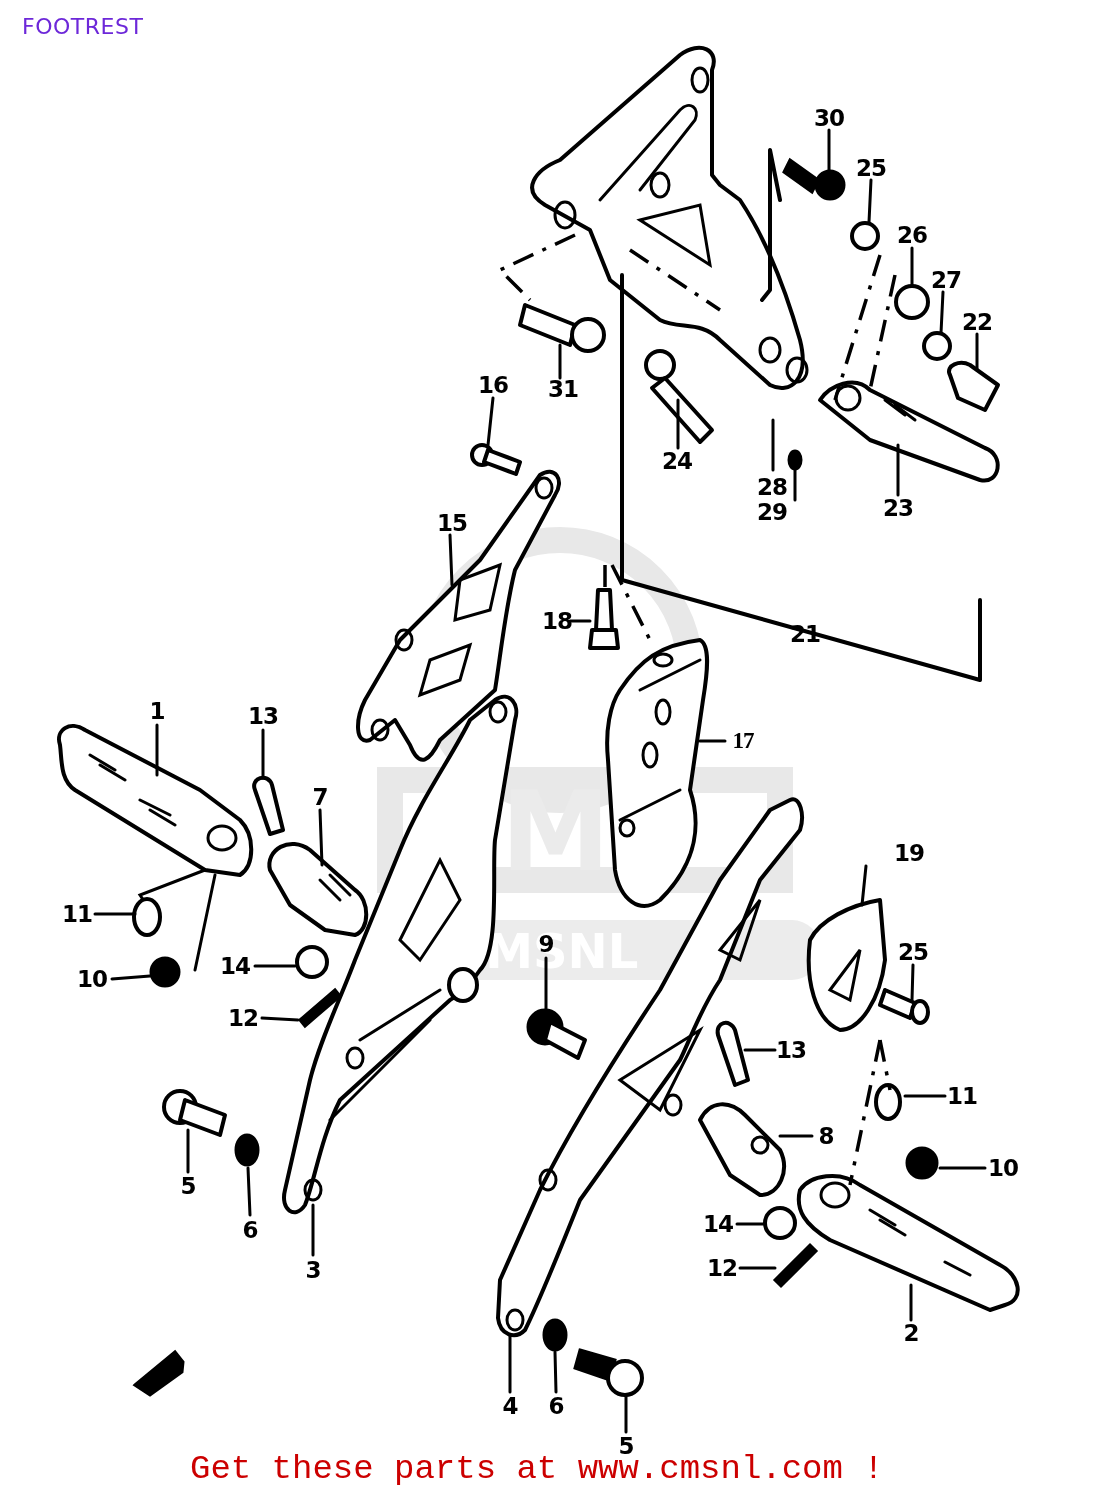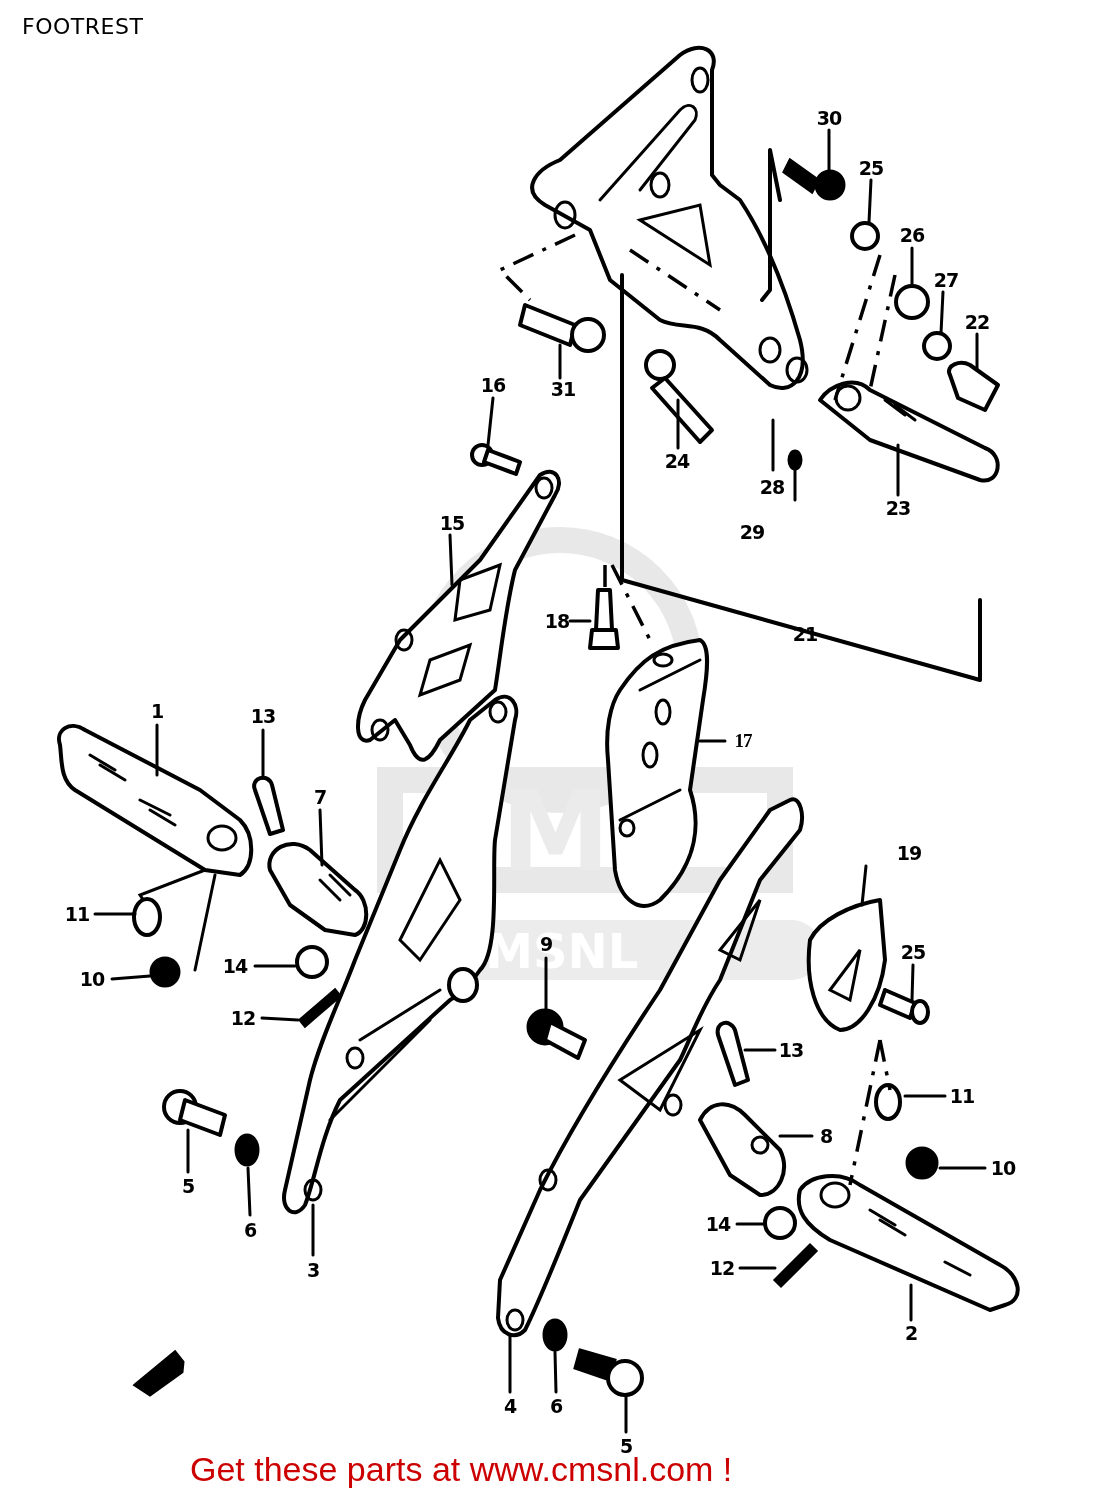--- a/index.html
+++ b/index.html
@@ -1,21 +1,21 @@
 <!DOCTYPE html>
 <html><head>
 <meta charset="utf-8">
 <style>
   html, body { margin: 0; padding: 0; background: #ffffff; }
   body { width: 1096px; height: 1500px; position: relative; overflow: hidden; font-family: "DejaVu Sans", sans-serif; }
-  .page-title { position: absolute; left: 22px; top: 14px; font-size: 22px; color: #000000; letter-spacing: 0.5px; font-family: "DejaVu Sans", sans-serif; }
+  .page-title { position: absolute; left: 22px; top: 14px; font-size: 22px; color: #6d28d9; letter-spacing: 0.5px; font-family: "DejaVu Sans", sans-serif; }
   .diagram { position: absolute; left: 0; top: 0; width: 1096px; height: 1500px; }
   .watermark { position: absolute; left: 360px; top: 520px; width: 460px; height: 480px; pointer-events: none; }
-  .callout { position: absolute; font-family: "DejaVu Sans", sans-serif; font-weight: bold; font-size: 19px; color: #000; transform: translate(-50%, -50%); white-space: nowrap; letter-spacing: -1px; }
-  .footer-link { position: absolute; left: 190px; top: 1450px; font-size: 34px; color: #cc0000; font-family: Liberation Sans, sans-serif; text-decoration: none; white-space: nowrap; }
+  .callout { position: absolute; font-family: "DejaVu Sans", sans-serif; font-weight: bold; font-size: 23px; color: #000; transform: translate(-50%, -50%); white-space: nowrap; letter-spacing: -1px; }
+  .footer-link { position: absolute; left: 190px; top: 1450px; font-size: 34px; color: #cc0000; font-family: Liberation Mono, monospace; text-decoration: none; white-space: nowrap; }
   svg .ln { fill: none; stroke: #000; stroke-width: 4; stroke-linecap: round; stroke-linejoin: round; }
   svg .thin { fill: none; stroke: #000; stroke-width: 3; stroke-linecap: round; }
   svg .dash { fill: none; stroke: #000; stroke-width: 3.5; stroke-dasharray: 22 10 4 10; }
   svg .solid { fill: #000; stroke: #000; stroke-width: 3; }
   svg .part { fill: #fff; stroke: #000; stroke-width: 4; stroke-linejoin: round; }
 </style>
 </head>
 <body>
 
 <div class="page-title">FOOTREST</div>
@@ -243,21 +243,21 @@
 <div id="callouts">
     <div class="callout" style="left: 829px; top: 118px;">30</div>
     <div class="callout" style="left: 871px; top: 168px;">25</div>
     <div class="callout" style="left: 912px; top: 235px;">26</div>
     <div class="callout" style="left: 946px; top: 280px;">27</div>
     <div class="callout" style="left: 977px; top: 322px;">22</div>
     <div class="callout" style="left: 563px; top: 389px;">31</div>
     <div class="callout" style="left: 493px; top: 385px; text-align: right;">16</div>
     <div class="callout" style="left: 677px; top: 461px;">24</div>
     <div class="callout" style="left: 772px; top: 487px; text-align: center;">28</div>
-    <div class="callout" style="left: 752px; top: 512px; margin-top: 20px;">29</div>
+    <div class="callout" style="left: 772px; top: 512px;">29</div>
     <div class="callout" style="left: 898px; top: 508px;">23</div>
     <div class="callout" style="left: 452px; top: 523px;">15</div>
     <div class="callout" style="left: 557px; top: 605px; margin-top: 16px;">18</div>
     <div class="callout" style="left: 805px; top: 634px;">21</div>
     <div class="callout" style="left: 157px; top: 711px;">1</div>
     <div class="callout" style="left: 263px; top: 716px;">13</div>
     <div class="callout" style="left: 743px; top: 741px; font-family: Liberation Serif, serif;">17</div>
     <div class="callout" style="left: 320px; top: 797px;">7</div>
     <div class="callout" style="left: 866px; top: 853px; margin-left: 43px;">19</div>
     <div class="callout" style="left: 77px; top: 914px;">11</div>

